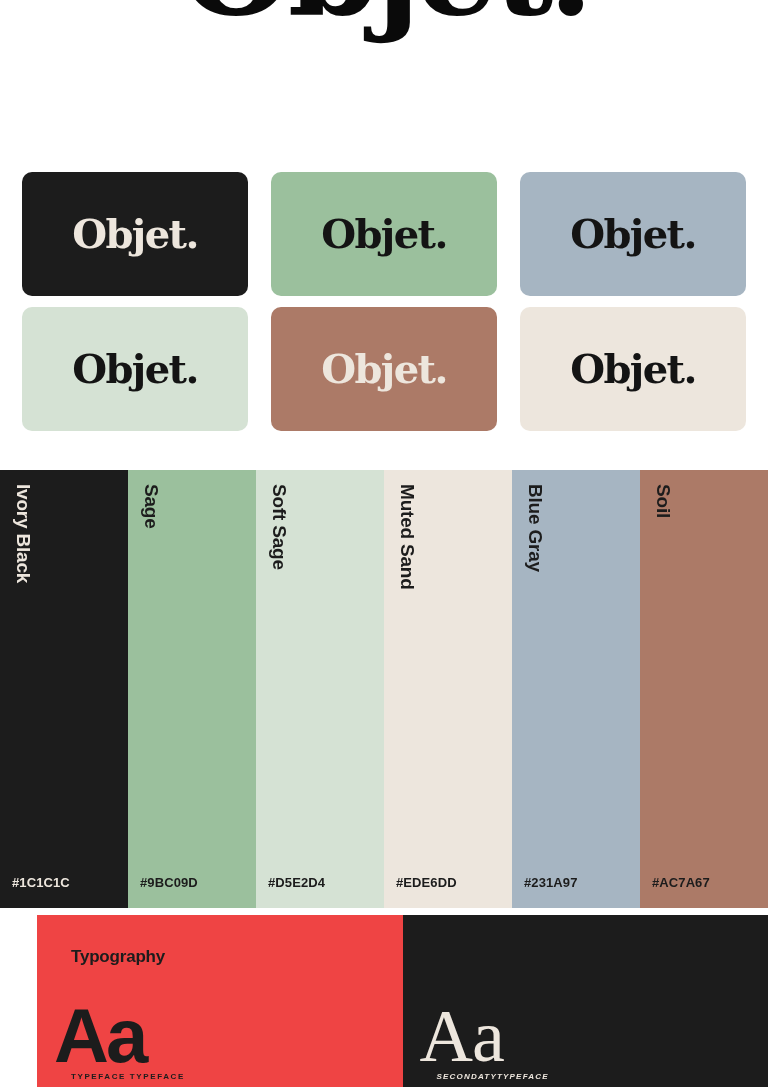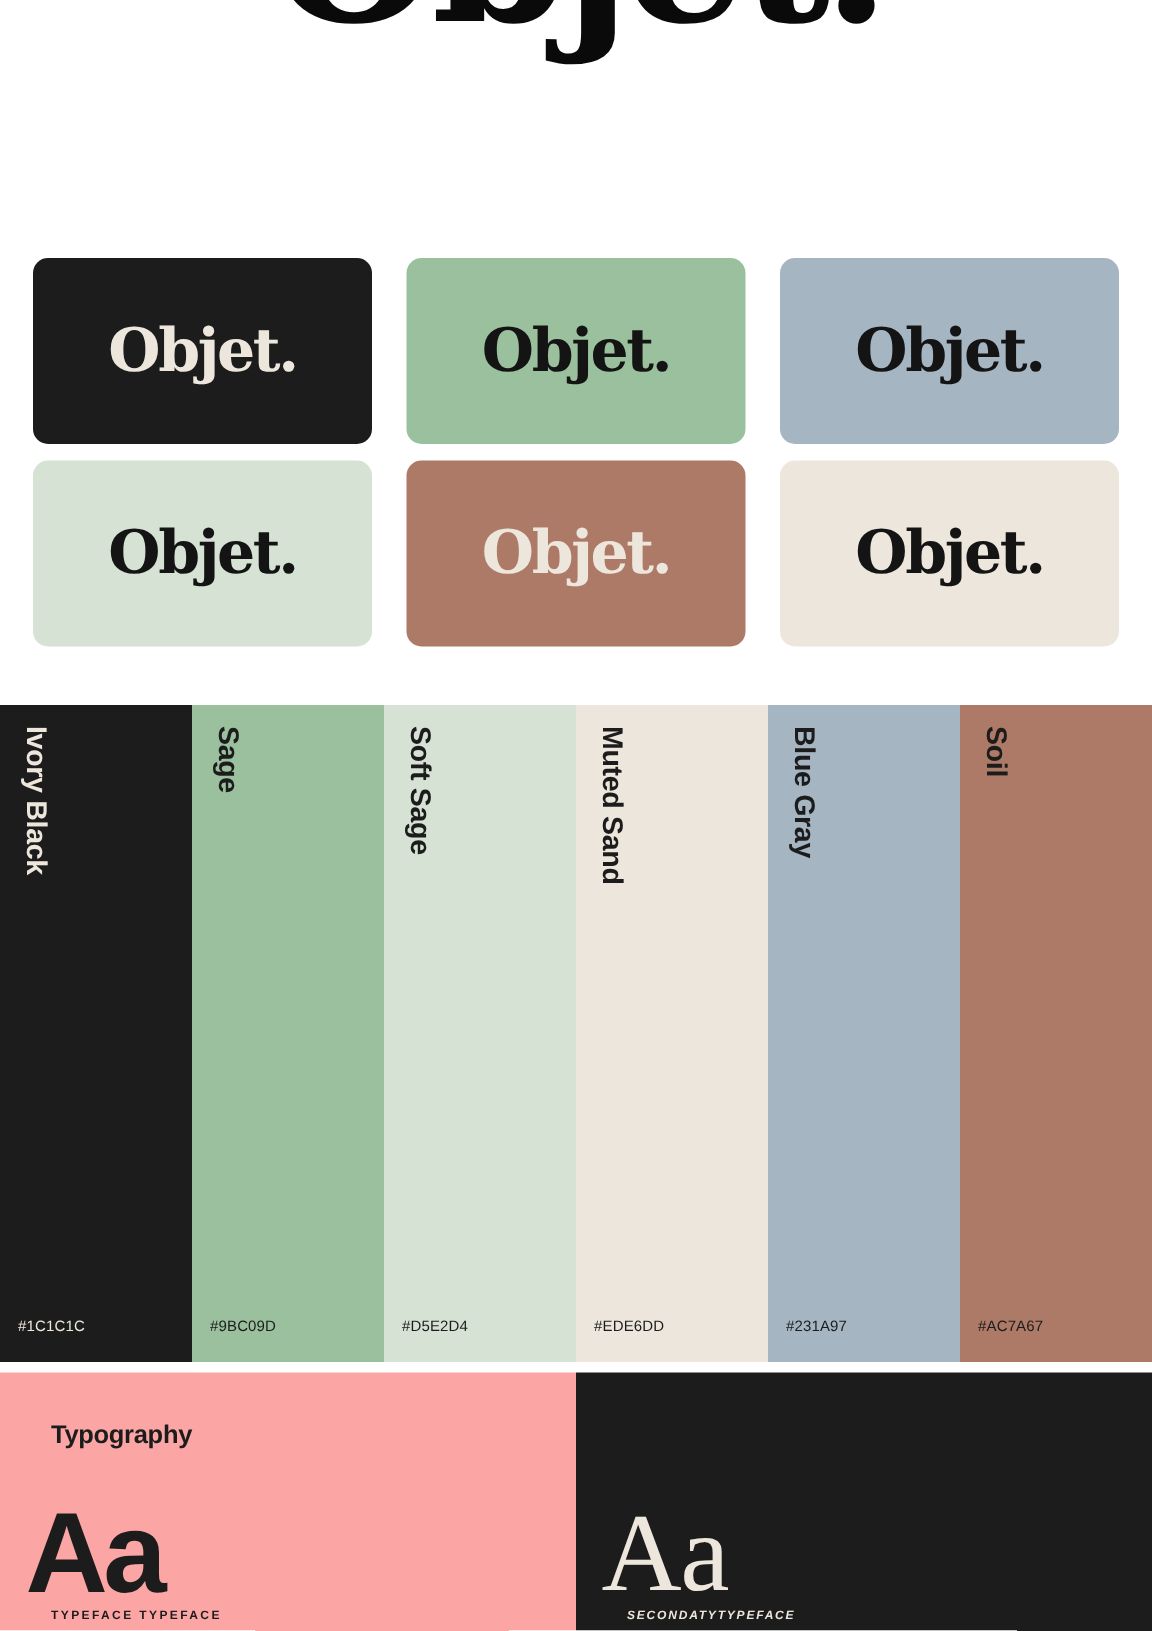--- a/index.html
+++ b/index.html
@@ -92,22 +92,22 @@
     font-size: 19px;
     font-weight: 700;
     letter-spacing: -0.2px;
     white-space: nowrap;
     line-height: 1;
   }
   .swatch-hex {
     position: absolute;
     left: 12px;
     bottom: 18px;
-    font-size: 10px;
-    font-weight: 400;
+    font-size: 13px;
+    font-weight: 700;
     letter-spacing: 0.1px;
     white-space: nowrap;
   }
 
   
   .type-row {
     position: absolute;
     left: 0;
     top: 915px;
     width: 768px;
@@ -226,21 +226,21 @@
 
   <div class="swatch" style="background: rgb(172, 122, 103);">
     <span class="swatch-name" style="color: rgb(28, 28, 28);">Soil</span>
     <span class="swatch-hex" style="color: rgb(28, 28, 28);">#AC7A67</span>
   </div>
 
 </div>
 
 <div class="type-row">
 
-  <div class="type-panel primary" style="background: #fca5a5; color: rgb(28, 28, 28);">
+  <div class="type-panel primary" style="background: #ef4444; color: rgb(28, 28, 28); margin-left: 37px;">
     <div class="type-heading">Typography</div>
     <div class="type-sample sans">Aa</div>
     <div class="type-caption">TYPEFACE TYPEFACE</div>
   </div>
 
   <div class="type-panel secondary" style="background: rgb(28, 28, 28); color: rgb(237, 230, 221);">
     <div class="type-sample serif">Aa</div>
     <div class="type-caption tight">SECONDATYTYPEFACE</div>
   </div>
 

